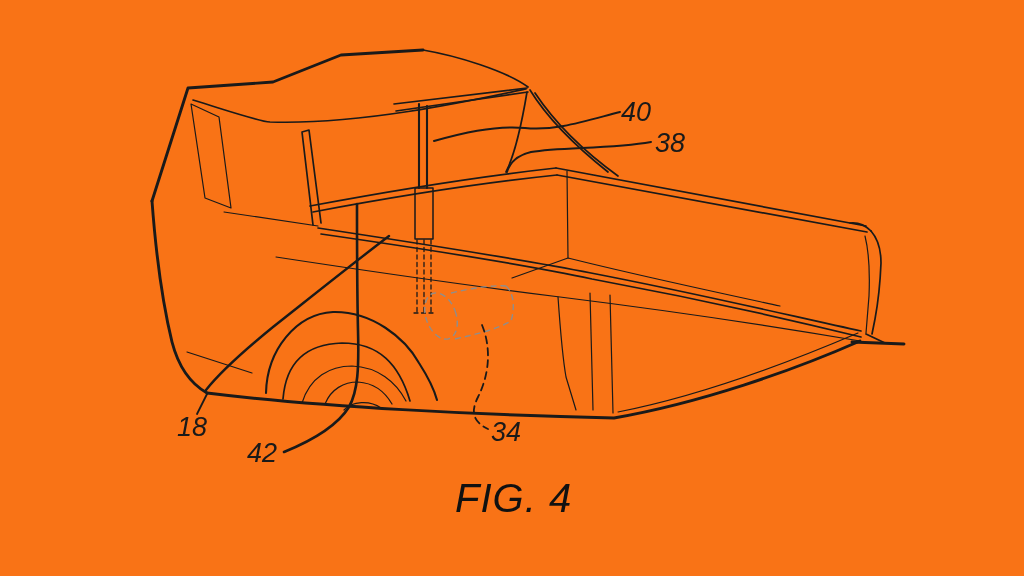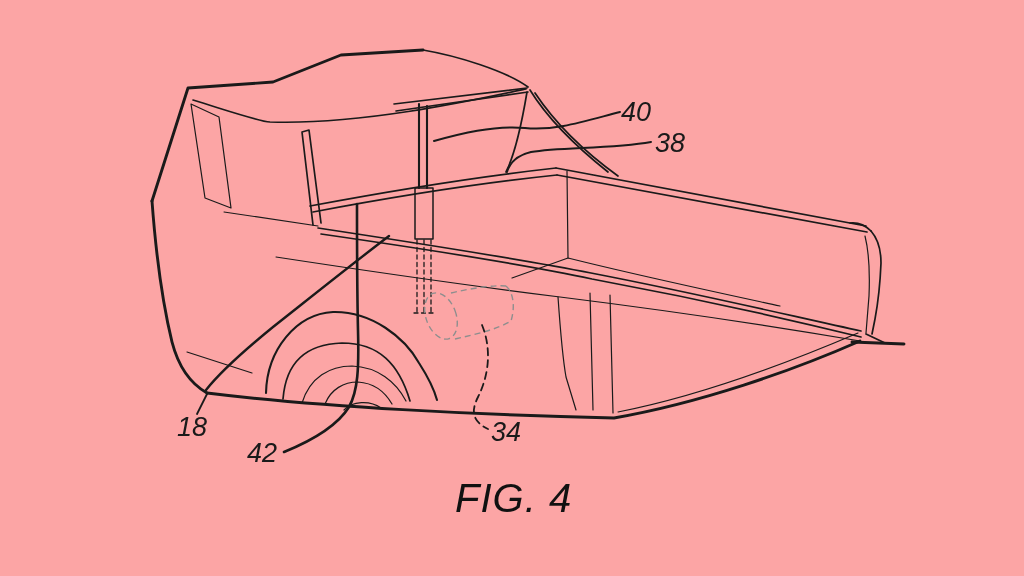--- a/index.html
+++ b/index.html
@@ -1,16 +1,16 @@
 <!DOCTYPE html>
 <html><head>
 <meta charset="utf-8">
 <style>
   html,body{margin:0;padding:0;background:#ffffff;width:1024px;height:576px;overflow:hidden;}
-  .figure-canvas{position:relative;width:1024px;height:576px;background:#fca5a5;}
+  .figure-canvas{position:relative;width:1024px;height:576px;background:#f97316;}
   svg{display:block;}
   .stroke{fill:none;stroke:#1a1a1a;stroke-linecap:round;stroke-linejoin:round;}
   .w-thick{stroke-width:2.9;}
   .w-med{stroke-width:1.7;}
   .w-thin{stroke-width:1.2;}
   .w-leader{stroke-width:2;}
   .w-leader-heavy{stroke-width:2.6;}
   .dash-dark{stroke-dasharray:4 3.5;stroke-width:1.3;}
   .dash-leader{stroke-dasharray:7 5;stroke-width:1.8;}
   .hidden-part{stroke:#8e8e8e;stroke-dasharray:6 4;stroke-width:1.4;fill:none;}

